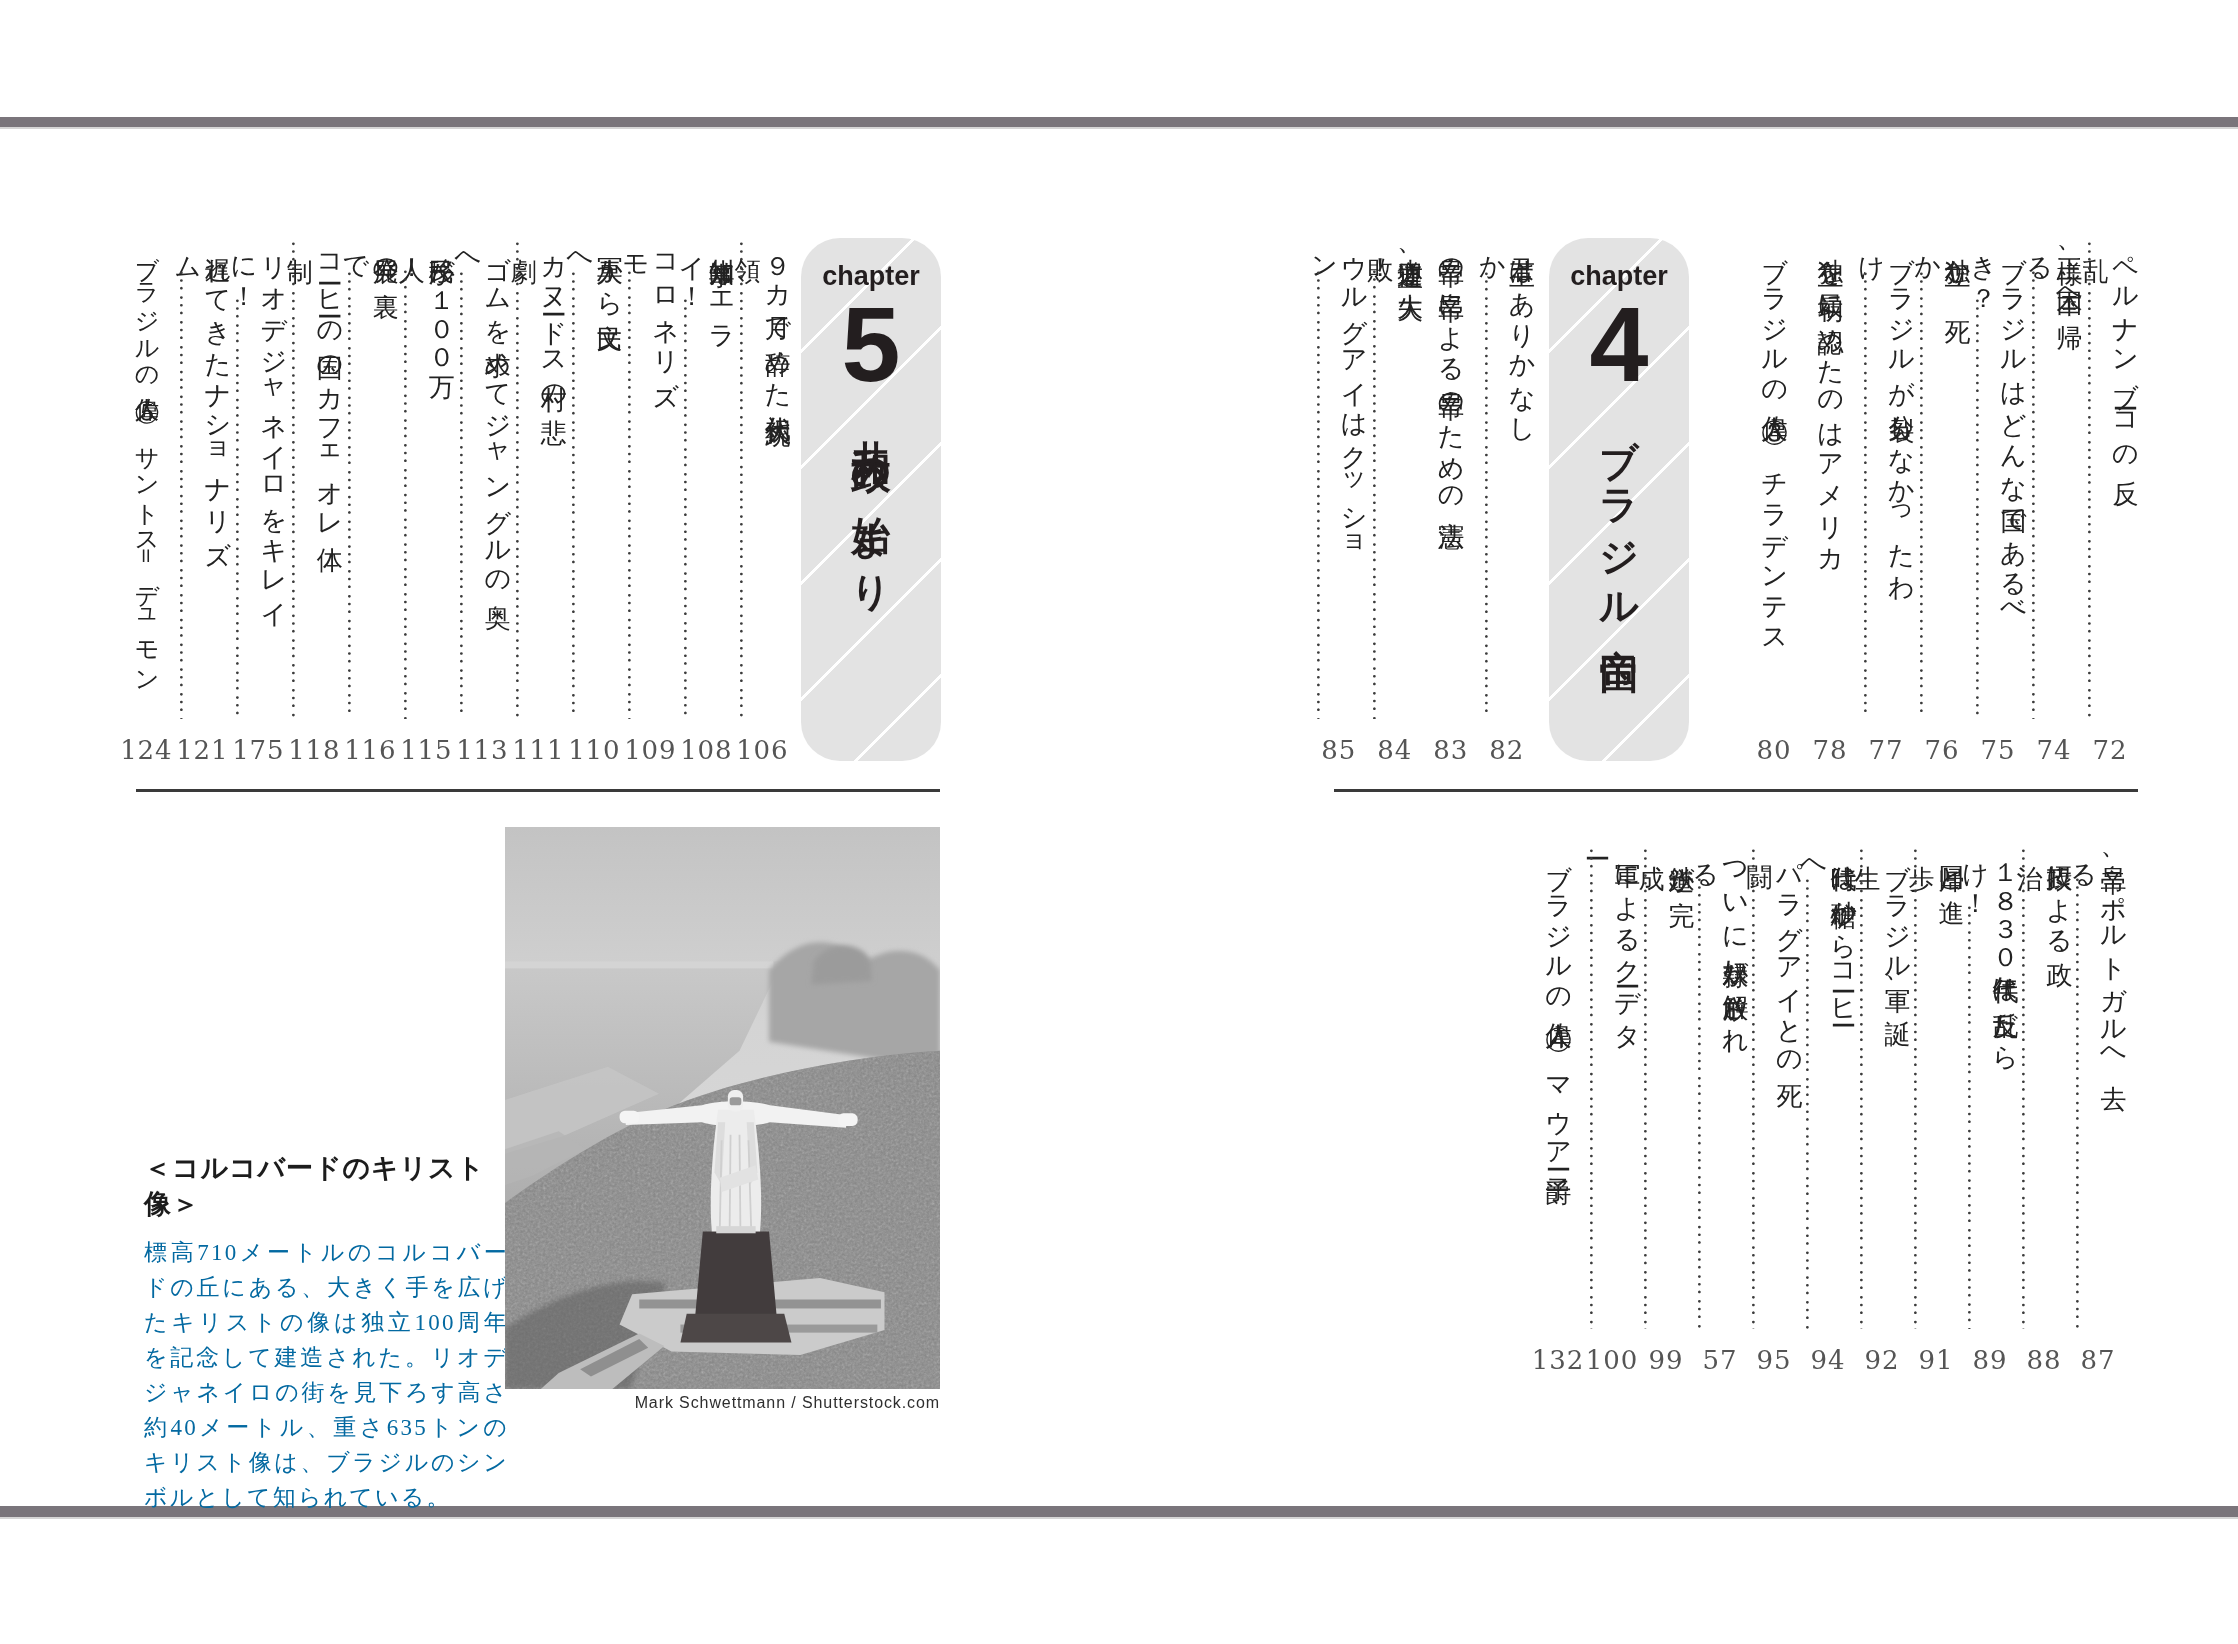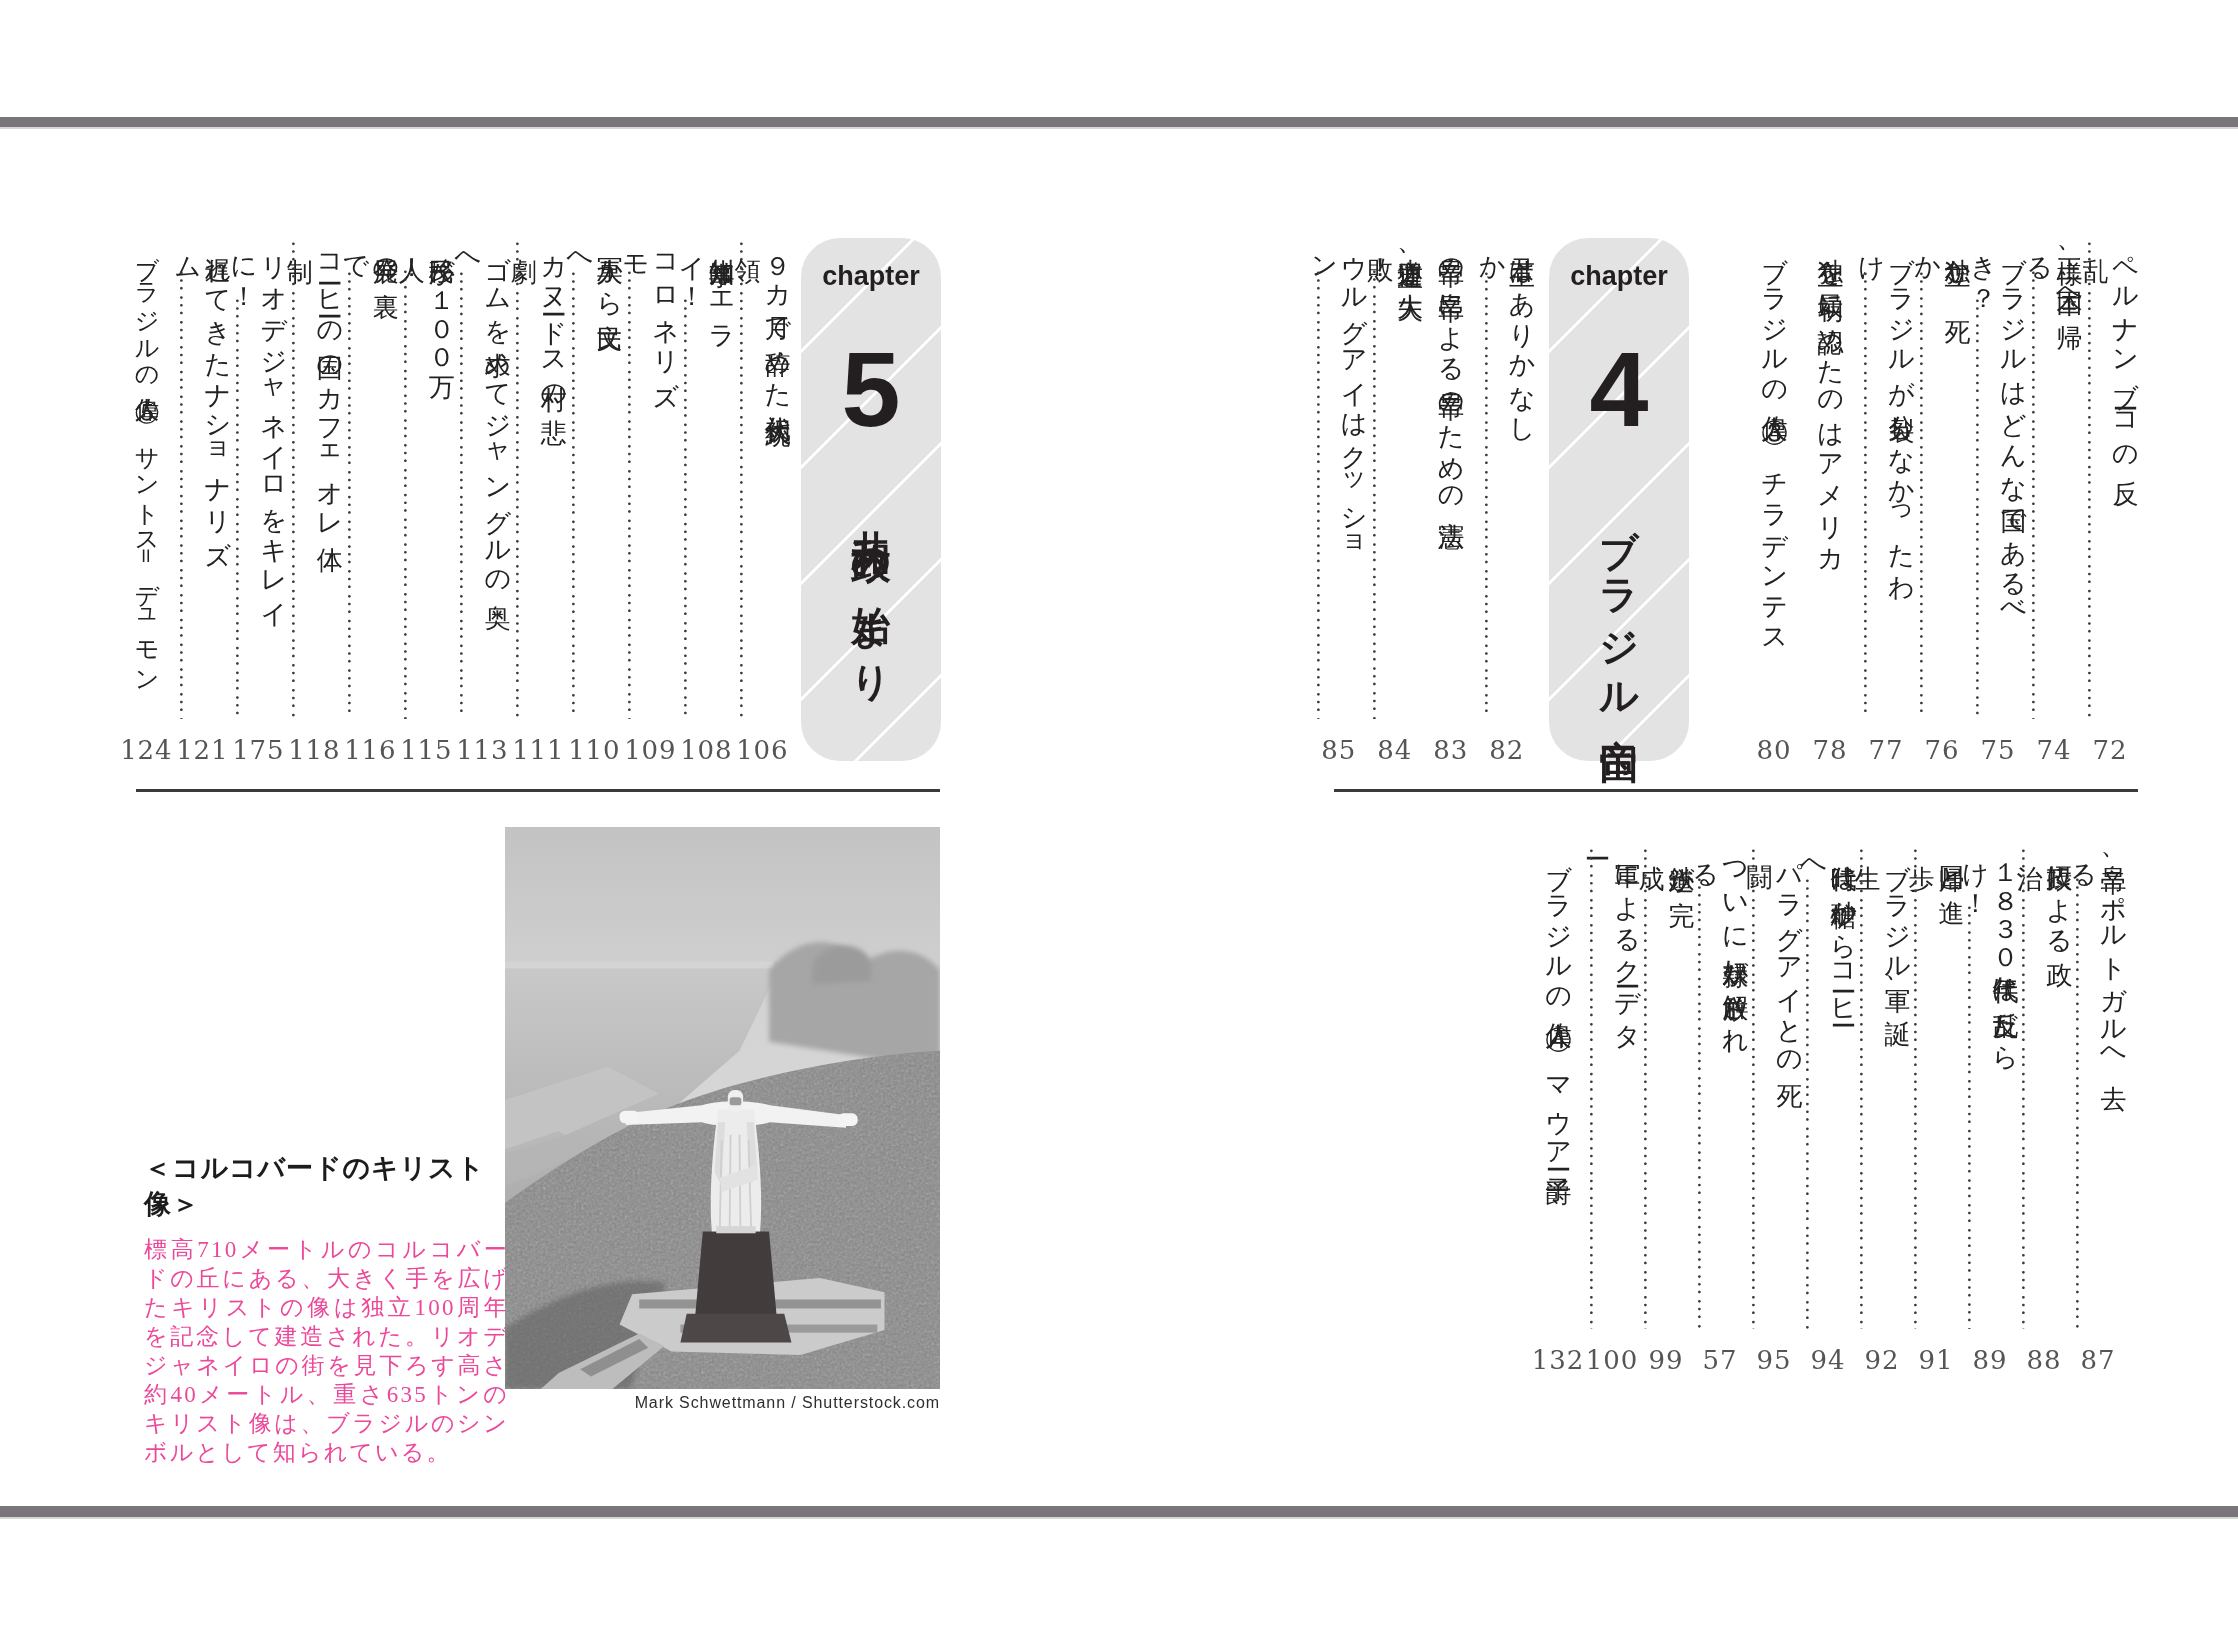--- a/index.html
+++ b/index.html
@@ -24,33 +24,33 @@
   #toc-right-bottom .vcol{height:484px;}
   .vcol.tight{font-size:24px;letter-spacing:0.9px;}
   .dots{color:#3c3c3c;font-size:23px;}
   .dots::before{content:"………………………………………………………………………………";}
   .pnum{margin-top:16px;font-family:"DejaVu Serif",serif;font-size:26px;color:#555;letter-spacing:0.9px;}
 
   .chapter-box{width:140px;height:523px;flex:0 0 auto;border-radius:39px;
         background-color:#e3e3e3;
         background-image:repeating-linear-gradient(135deg, rgba(255,255,255,0) 0px, rgba(255,255,255,0) 79px, #ffffff 79px, #ffffff 82px);
         display:flex;flex-direction:column;align-items:center;
-        font-family:"Liberation Sans","DejaVu Sans",sans-serif;color:#231e1f;gap:45px;}
+        font-family:"Liberation Sans","DejaVu Sans",sans-serif;color:#231e1f;}
   #toc-left .chapter-box{margin-left:10.7px;}
   #toc-right-top .chapter-box{margin-right:57px;margin-left:14.3px;}
   .chapter-word{font-weight:bold;font-size:27px;margin-top:23px;letter-spacing:0px;}
   .chapter-num{font-weight:bold;font-size:106px;line-height:0.95;margin-top:1.8px;}
   .chapter-title{writing-mode:vertical-rl;text-orientation:mixed;font-weight:bold;
         font-size:39px;letter-spacing:8px;margin-top:14.3px;}
 
   #caption{position:absolute;left:144px;top:1150px;width:365px;}
   .cap-title{font-family:"Liberation Sans","DejaVu Sans",sans-serif;font-weight:bold;
         font-size:27px;color:#1c1c1c;letter-spacing:0.9px;}
-  .cap-body{margin-top:12.5px;font-size:23px;line-height:29px;letter-spacing:2.2px;
-        color:#ec4899;text-align:justify;}
+  .cap-body{margin-top:12.5px;font-size:23px;line-height:35px;letter-spacing:2.2px;
+        color:#0369a1;text-align:justify;}
 
   #photo{position:absolute;left:505px;top:827px;width:435px;height:562px;background:#cfcfcf;}
   #photo svg{display:block;width:100%;height:100%;}
   #credit{position:absolute;left:505px;top:1394px;width:435px;text-align:right;
         font-family:"Liberation Sans","DejaVu Sans",sans-serif;font-size:16px;color:#2e2e2e;letter-spacing:0.9px;}
 </style>
 </head>
 <body>
 
 <div id="page">

